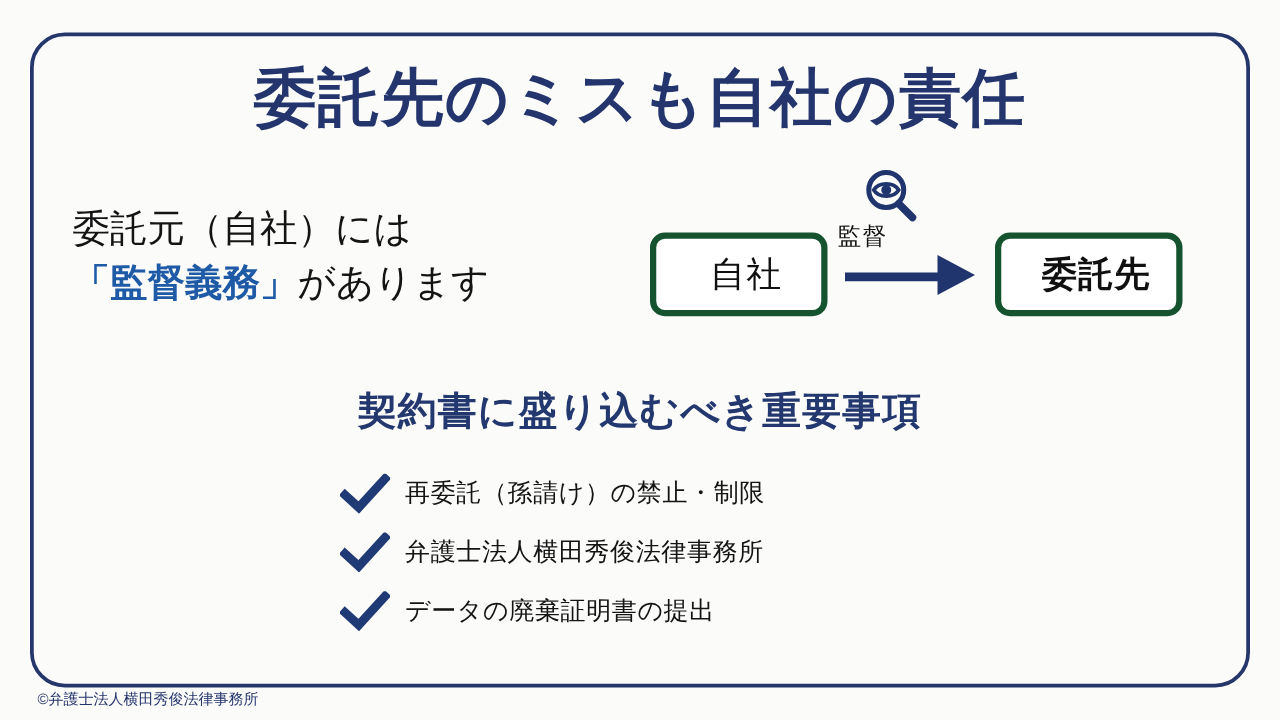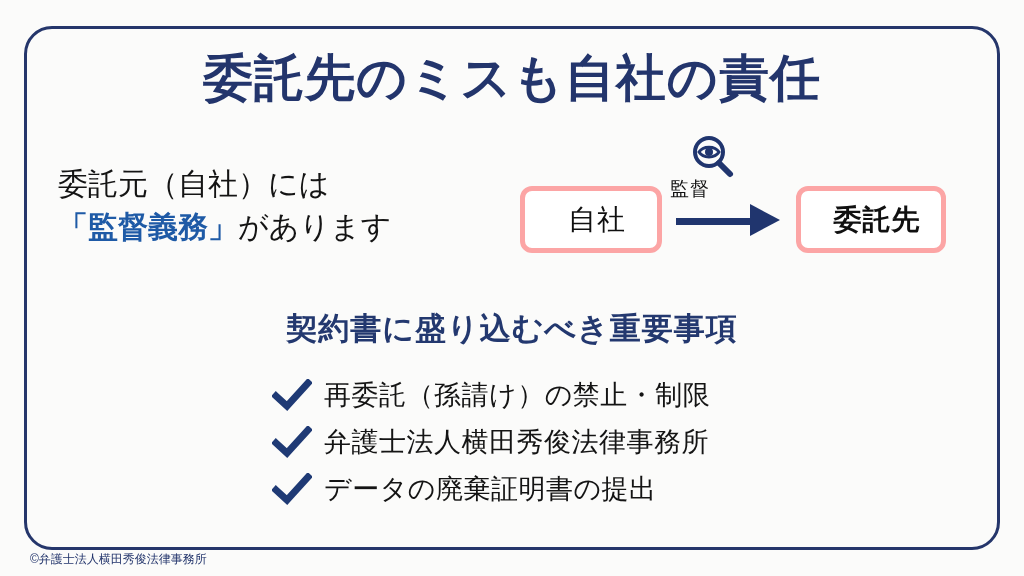--- a/index.html
+++ b/index.html
@@ -74,21 +74,21 @@
   .diagram {
     position: absolute;
     left: 512px;
     top: 128px;
     width: 460px;
     height: 145px;
   }
   .node {
     position: absolute;
     box-sizing: border-box;
-    border: 5px solid #fca5a5;
+    border: 5px solid #14532d;
     border-radius: 12px;
     background: #ffffff;
     display: flex;
     align-items: center;
     justify-content: center;
     font-size: 28px;
     color: #101010;
     letter-spacing: 1px;
     padding-left: 12px;
   }
@@ -180,21 +180,21 @@
     margin-bottom: 2px;
   }
   .check-mark {
     flex: 0 0 auto;
     width: 40px;
     height: 32px;
     margin-right: 12px;
     position: relative;
   }
   .check-text {
-    font-size: 27px;
+    font-size: 20px;
     color: #141414;
     letter-spacing: 0.5px;
     white-space: nowrap;
   }
 
   
   .credit {
     position: absolute;
     left: 30px;
     top: 551px;

